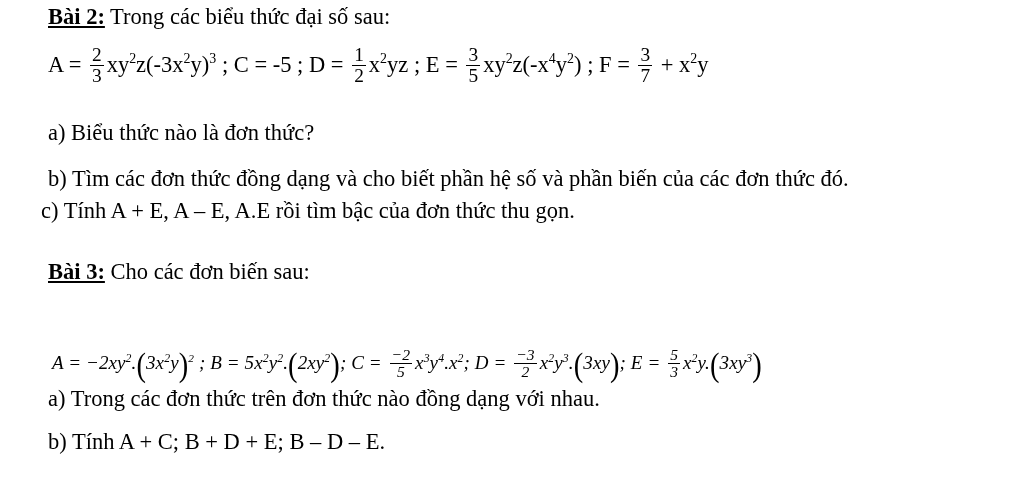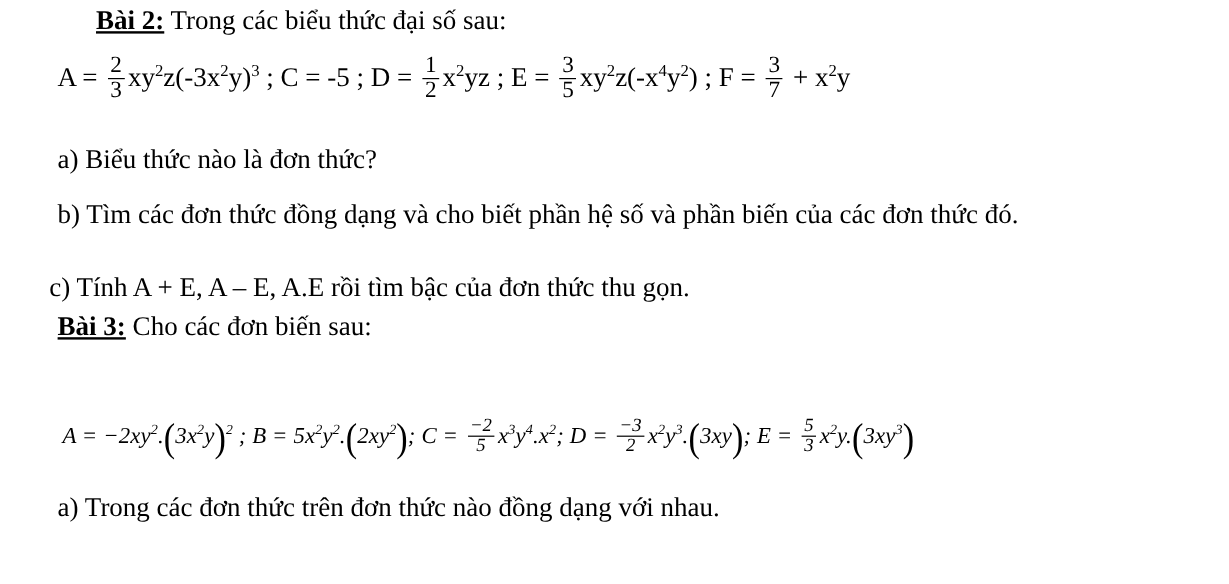--- a/index.html
+++ b/index.html
@@ -81,28 +81,28 @@
     transform: scaleY(1.18);
     font-family: "Liberation Serif", serif;
   }
   .p-sup {
     font-size: 0.6em;
     vertical-align: super;
     line-height: 0;
     font-style: italic;
   }
   
-  #l-bai2      { position: absolute; left: 0;  top: 6px; margin-left: 32px;   }
+  #l-bai2      { position: absolute; left: 0;  top: 6px;   }
   #l-expr      { position: absolute; left: 0;  top: 46px;  }
   #l-a1        { position: absolute; left: 0;  top: 122px; }
   #l-b1        { position: absolute; left: 0;  top: 168px; }
-  #l-c1        { position: absolute; left: 0;  top: 229px; padding-left: 41px; }
+  #l-c1        { position: absolute; left: 0;  top: 200px; padding-left: 41px; }
   #l-bai3      { position: absolute; left: 0;  top: 261px; }
   #l-math3     { position: absolute; left: 0;  top: 312px; }
-  #l-a2        { position: absolute; left: 0;  top: 412px; text-align: center; }
+  #l-a2        { position: absolute; left: 0;  top: 388px; text-align: center; }
   #l-b2        { position: absolute; left: 0;  top: 431px; }
 </style>
 </head>
 <body>
 
 <div class="page">
 
   <div class="line" id="l-bai2">
     <span class="bold-underline">Bài 2:</span><span> Trong các biểu thức đại số sau:</span>
   </div>
@@ -117,14 +117,15 @@
 
   <div class="line" id="l-bai3">
     <span class="bold-underline">Bài 3:</span><span> Cho các đơn biến sau:</span>
   </div>
 
   <div class="math-italic" id="l-math3">
     <span>A = −2xy</span><sup>2</sup><span>.</span><span class="bigparen">(</span><span>3x</span><sup>2</sup><span>y</span><span class="bigparen">)</span><sup class="p-sup">2</sup><span> ;  B = 5x</span><sup>2</sup><span>y</span><sup>2</sup><span>.</span><span class="bigparen">(</span><span>2xy</span><sup>2</sup><span class="bigparen">)</span><span>;  C = </span><span class="frac"><span class="num">−2</span><span class="den">5</span></span><span>x</span><sup>3</sup><span>y</span><sup>4</sup><span>.x</span><sup>2</sup><span>;   D = </span><span class="frac"><span class="num">−3</span><span class="den">2</span></span><span>x</span><sup>2</sup><span>y</span><sup>3</sup><span>.</span><span class="bigparen">(</span><span>3xy</span><span class="bigparen">)</span><span>; E = </span><span class="frac"><span class="num">5</span><span class="den">3</span></span><span>x</span><sup>2</sup><span>y</span><span>.</span><span class="bigparen">(</span><span>3xy</span><sup>3</sup><span class="bigparen">)</span>
   </div>
 
   <div class="line" id="l-a2">a) Trong các đơn thức trên đơn thức nào đồng dạng với nhau.</div>
+  <div class="line" id="l-b2">b) Tính A + C; B + D + E; B – D – E.</div>
 
 </div>
 
 </body></html>

